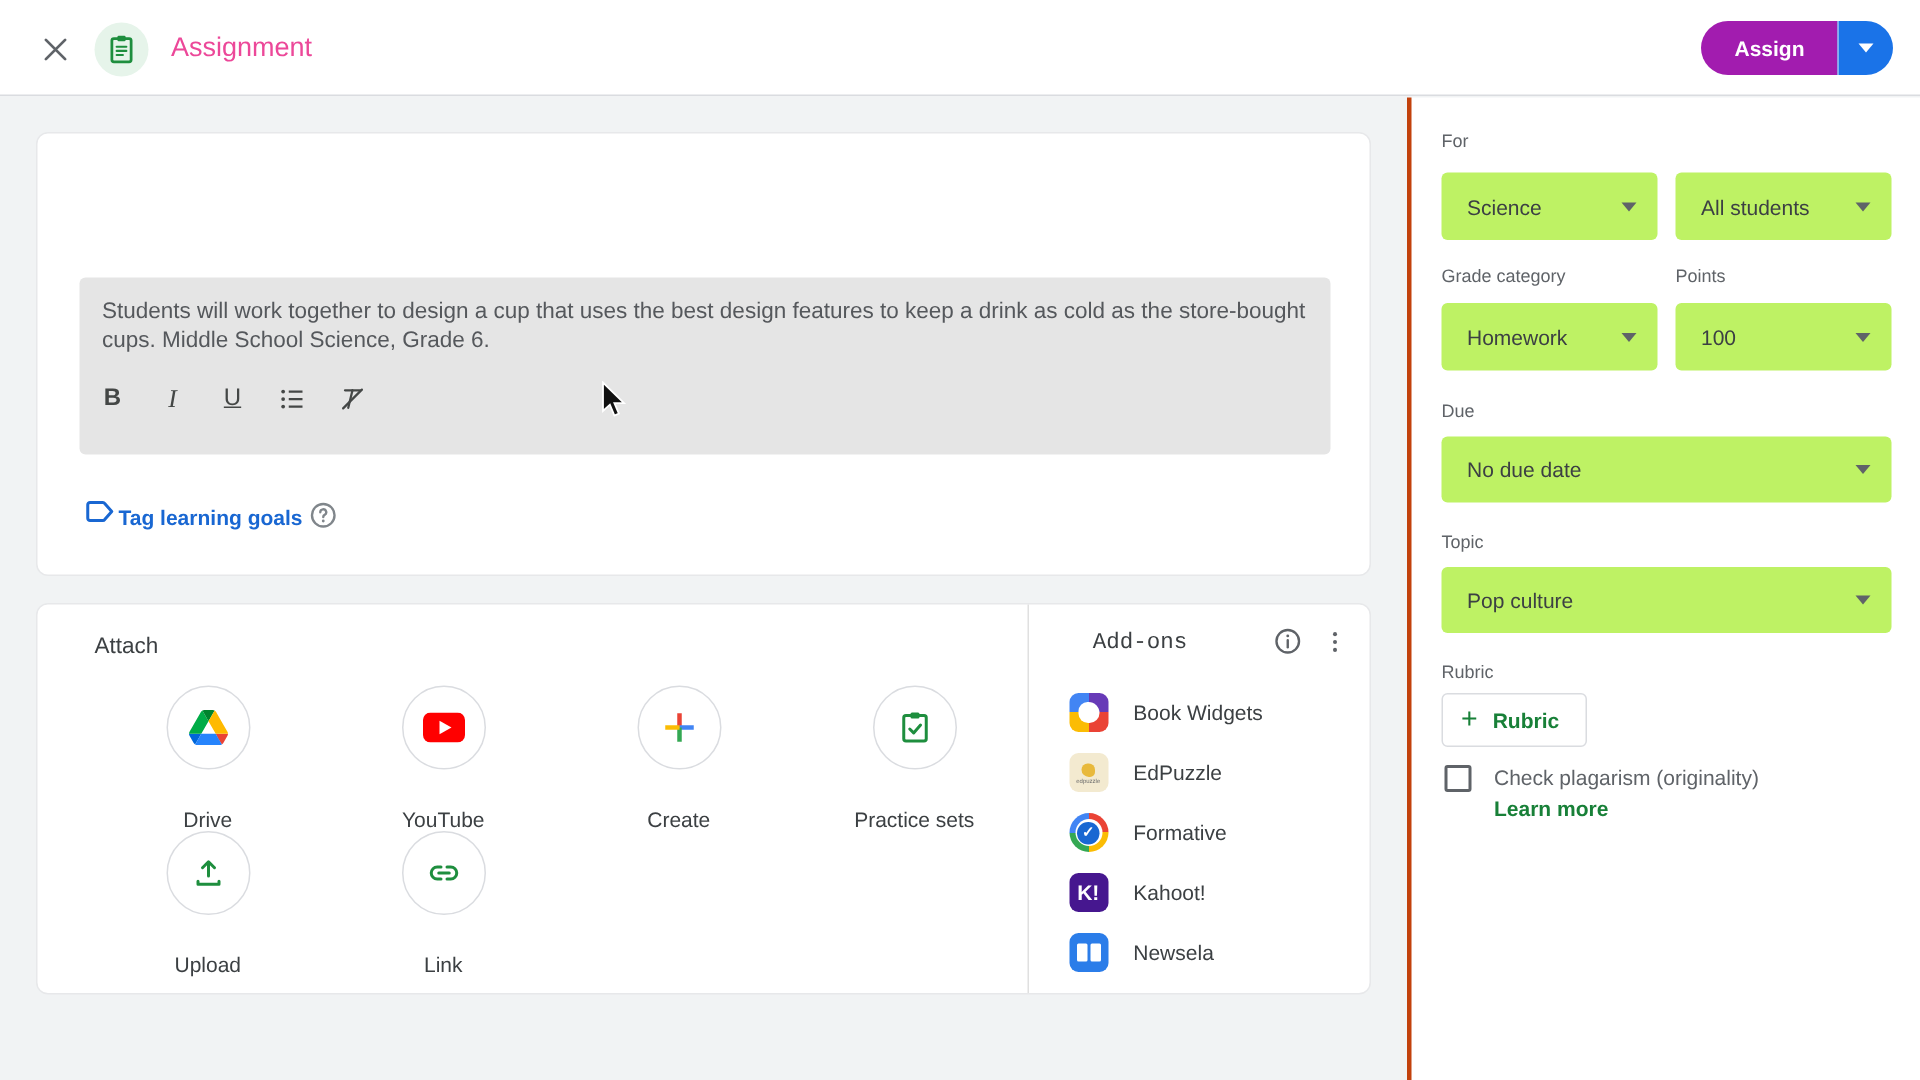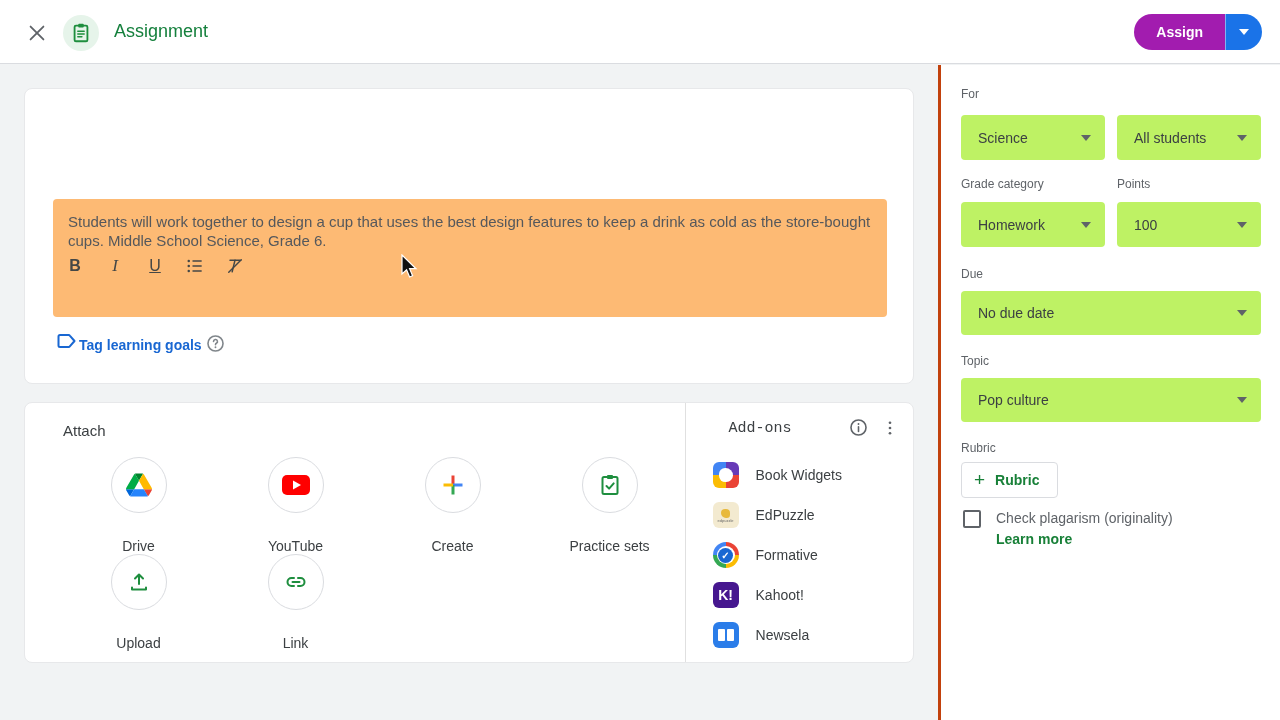--- a/index.html
+++ b/index.html
@@ -3,32 +3,32 @@
 <meta charset="utf-8">
 <style>
   * { margin:0; padding:0; box-sizing:border-box; }
   html,body { width:1280px; height:720px; overflow:hidden; }
   body { font-family:"Liberation Sans", sans-serif; background:#f1f3f4; position:relative; color:#3c4043; }
 
   
   .topbar { position:absolute; left:0; top:0; width:1280px; height:64px; background:#fff; border-bottom:1px solid #dadce0; }
   .close-btn { position:absolute; left:26px; top:22px; width:22px; height:22px; cursor:pointer; color:#5f6368; }
   .type-badge { position:absolute; left:63px; top:15px; width:36px; height:36px; border-radius:50%; background:#e6f4ea; display:flex; align-items:center; justify-content:center; }
-  .topbar-title { position:absolute; left:114px; top:21px; font-size:18px; color:#15803d; }
+  .topbar-title { position:absolute; left:114px; top:21px; font-size:18px; color:#ec4899; }
   .assign-group { position:absolute; right:18px; top:14px; height:36px; display:flex; border-radius:18px; overflow:hidden; }
   .assign-main { background:#a21caf; color:#fff; font-size:14px; font-weight:bold; border:none; padding:0 22px; height:36px; cursor:pointer; font-family:inherit; }
   .assign-caret { background:#1a73e8; border:none; border-left:1px solid rgba(255,255,255,.45); width:37px; height:36px; cursor:pointer; display:flex; align-items:center; justify-content:center; }
   .caret-down { width:0; height:0; border-left:5px solid transparent; border-right:5px solid transparent; border-top:6px solid #fff; }
 
   
   .main { position:absolute; left:0; top:65px; width:938px; height:655px; background:#f1f3f4; }
   .card { position:absolute; background:#fff; border:1px solid #e7e8ea; border-radius:8px; }
   .card-form { left:24px; top:23px; width:890px; height:296px; }
   .title-field { position:absolute; left:28px; top:27px; width:834px; height:51px; background:#f8f9fa; border-radius:4px; display:flex; align-items:center; padding:0 15px; font-size:15px; color:#5f6368; }
-  .desc-field { position:absolute; left:28px; top:110px; width:834px; height:118px; background:#fdba74; border-radius:4px; padding:13px 15px; font-size:15px; line-height:19px; color:#55585c; }
+  .desc-field { position:absolute; left:28px; top:96px; width:834px; height:118px; background:#e5e5e5; border-radius:4px; padding:13px 15px; font-size:15px; line-height:19px; color:#55585c; }
   .fmt-bar { position:absolute; left:40px; top:166px; display:flex; align-items:center; gap:20px; color:#444746; }
   .fmt-btn { width:20px; height:22px; display:flex; align-items:center; justify-content:center; cursor:pointer; font-size:16px; color:#444746; }
   .fmt-b { font-weight:bold; }
   .fmt-i { font-style:italic; font-family:"Liberation Serif", serif; font-size:17px; }
   .fmt-u { text-decoration:underline; }
   .tag-row { position:absolute; left:30px; top:240px; display:flex; align-items:flex-end; }
   .tag-label { color:#1967d2; font-size:14px; font-weight:bold; cursor:pointer; }
   .help-icon { margin-left:4px; cursor:pointer; }
 
   

